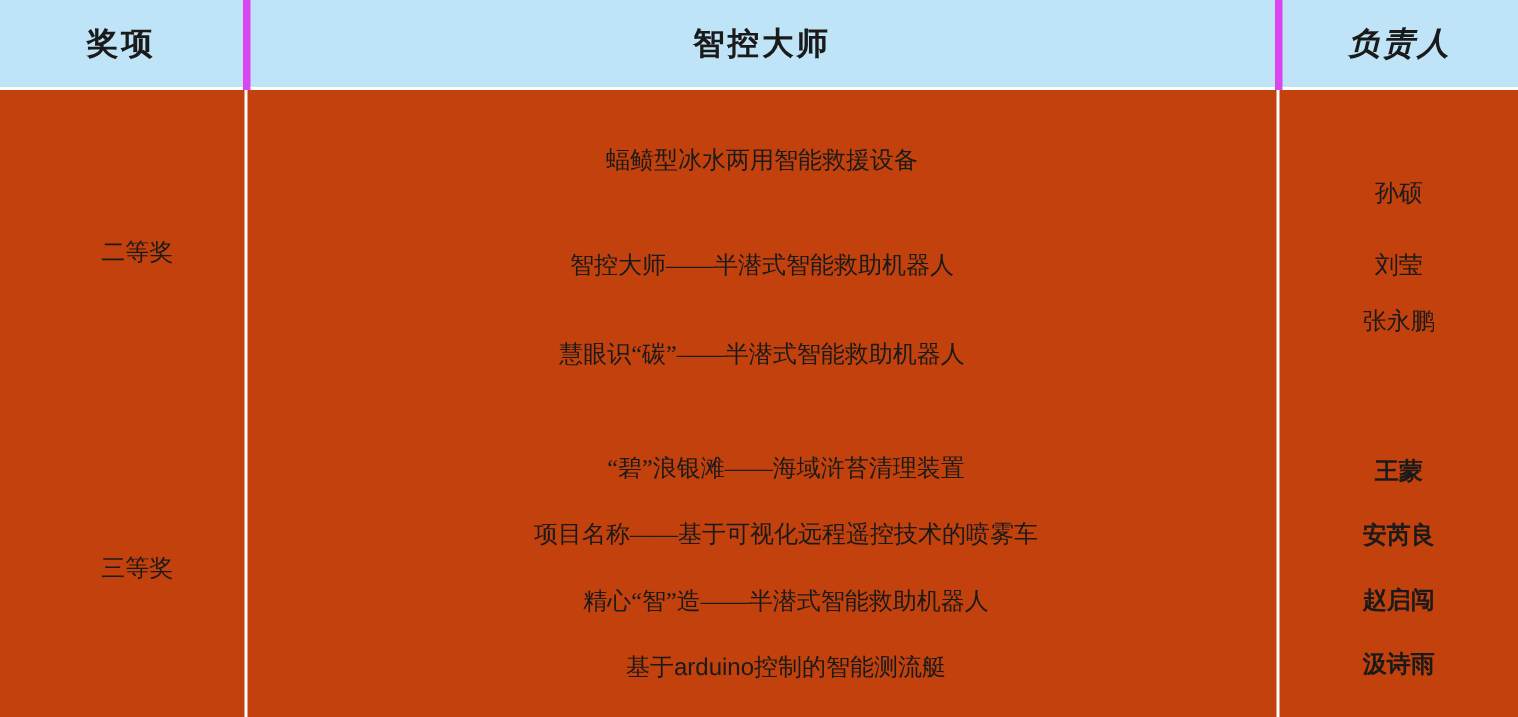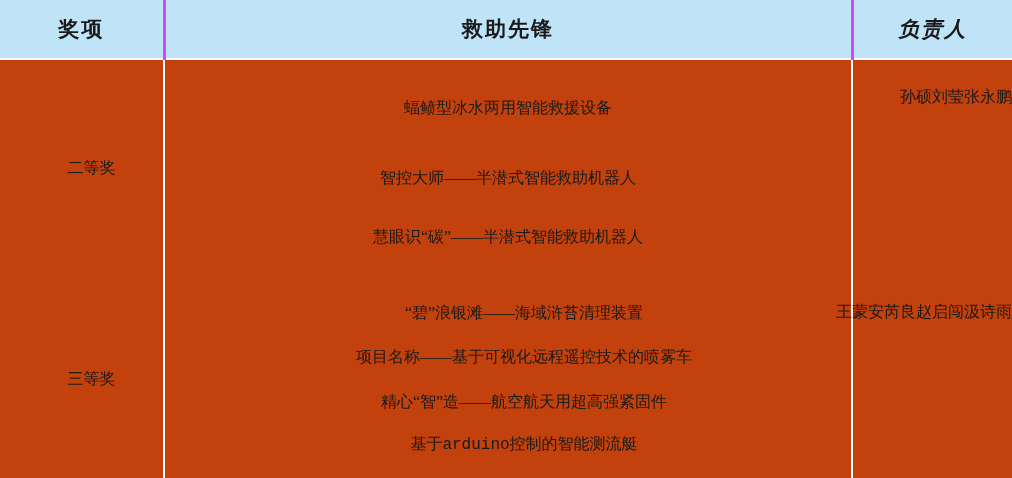--- a/index.html
+++ b/index.html
@@ -24,21 +24,21 @@
   .award-table col.c-leader  { width: 160px; }
 
   thead th {
     background: #bfe3f7;
     color: #1a1a1a;
     font-size: 21px;
     font-weight: bold;
     height: 56px;
     text-align: center;
     vertical-align: middle;
-    border-right: 3px solid #d946ef;
+    border-right: 5px solid #d946ef;
     border-bottom: 2px solid #ffffff;
     letter-spacing: 2px;
   }
   thead th:last-child { border-right: none; font-style: italic; }
 
   tbody td {
     background: #c2410c;
     color: #1a1a1a;
     font-size: 16px;
     text-align: center;
@@ -71,57 +71,57 @@
   .entry {
     line-height: 1.45;
     white-space: nowrap;
   }
   .group-second .entry { margin: 7px 0; }
   .group-second .entry:first-child { margin-bottom: 18px; }
   .group-third .entry { margin: 10px 0; padding-left: 32px; }
 
   .leader-list {
     display: flex;
-    flex-direction: row;
-    justify-content: flex-end;
+    flex-direction: column;
+    justify-content: center;
     height: 100%;
     box-sizing: border-box;
   }
   .leader-list.group-second {
     padding: 18px 0 10px;
   }
   .leader-list.group-third {
     padding: 14px 0 14px;
   }
   .leader {
     line-height: 1.45;
     white-space: nowrap;
   }
   .group-second .leader { margin: 7px 0; }
   .group-second .leader:first-child { margin-bottom: 18px; }
-  .group-third .leader { margin: 10px 0; }
+  .group-third .leader { margin: 10px 0; font-weight: bold; }
 
   .row-second td { height: 216px; }
   .row-third  td { height: 206px; }
 
-  .mono-ish { font-family: Liberation Mono, monospace; }
+  .mono-ish { font-family: Liberation Sans, sans-serif; }
 </style>
 </head>
 <body>
 
 <table class="award-table">
   <colgroup>
     <col class="c-award">
     <col class="c-project">
     <col class="c-leader">
   </colgroup>
   <thead>
     <tr>
       <th>奖项</th>
-      <th>救助先锋</th>
+      <th>智控大师</th>
       <th>负责人</th>
     </tr>
   </thead>
   <tbody>
     <tr class="row-second">
       <td class="award-cell">二等奖</td>
       <td>
         <div class="entry-list group-second">
           <div class="entry">蝠鲼型冰水两用智能救援设备</div>
           <div class="entry">智控大师——半潜式智能救助机器人</div>
@@ -135,21 +135,21 @@
           <div class="leader">张永鹏</div>
         </div>
       </td>
     </tr>
     <tr class="row-third">
       <td class="award-cell">三等奖</td>
       <td>
         <div class="entry-list group-third">
           <div class="entry">“碧”浪银滩——海域浒苔清理装置</div>
           <div class="entry">项目名称——基于可视化远程遥控技术的喷雾车</div>
-          <div class="entry">精心“智”造——航空航天用超高强紧固件</div>
+          <div class="entry">精心“智”造——半潜式智能救助机器人</div>
           <div class="entry mono-ish">基于arduino控制的智能测流艇</div>
         </div>
       </td>
       <td>
         <div class="leader-list group-third">
           <div class="leader">王蒙</div>
           <div class="leader">安芮良</div>
           <div class="leader">赵启闯</div>
           <div class="leader">汲诗雨</div>
         </div>

